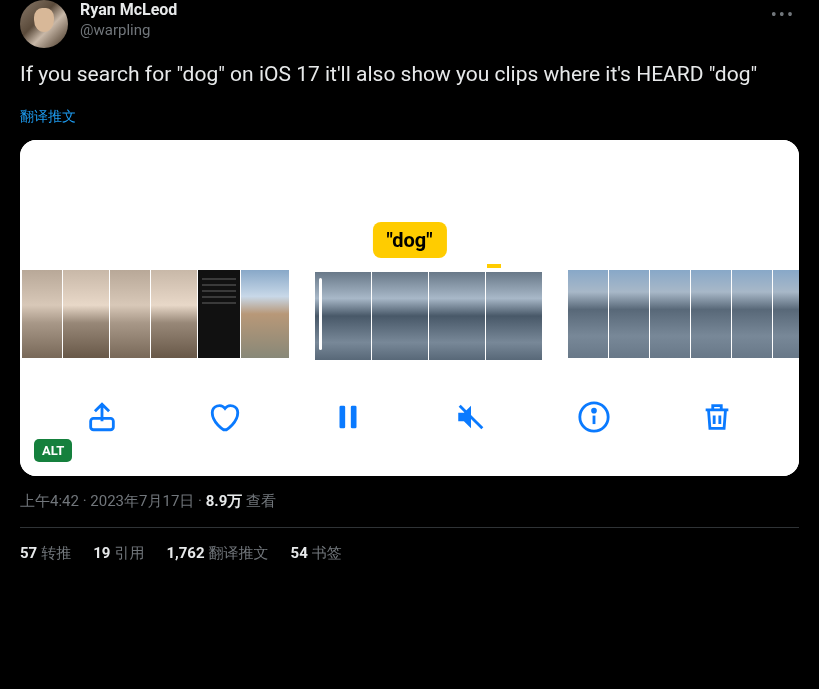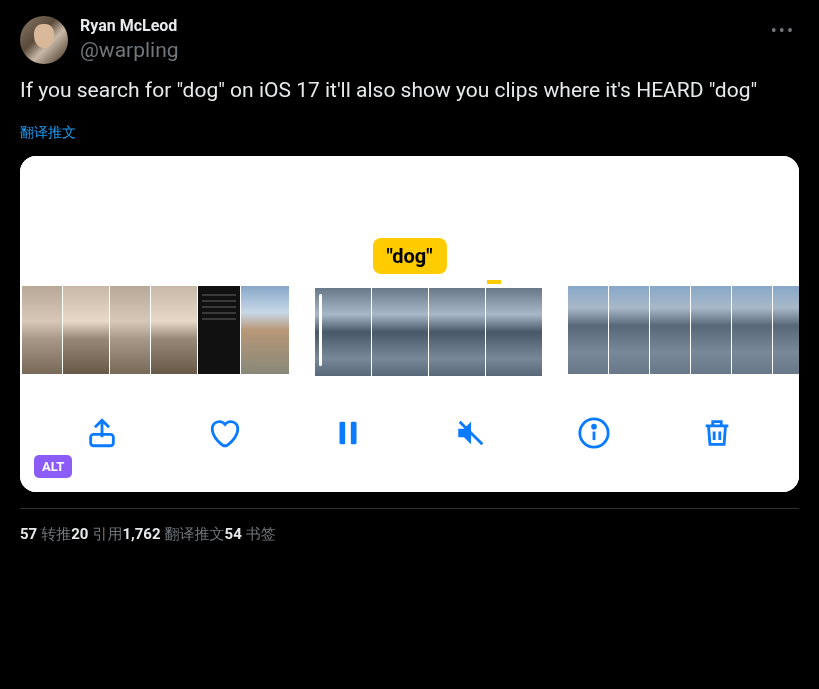--- a/index.html
+++ b/index.html
@@ -5,21 +5,21 @@
   * { box-sizing: border-box; margin: 0; padding: 0; }
   body {
     background: #000;
     font-family: -apple-system, BlinkMacSystemFont, "Segoe UI", Roboto, Helvetica, Arial, sans-serif;
     color: #e7e9ea;
     width: 819px;
     height: 689px;
     overflow: hidden;
   }
   .tweet {
-    padding: 16px 20px;
+    padding: 0 20px;
   }
   .header {
     display: flex;
     align-items: flex-start;
     gap: 12px;
     margin-bottom: 12px;
   }
   .avatar {
     width: 48px;
     height: 48px;
@@ -42,21 +42,21 @@
     display: flex;
     flex-direction: column;
     line-height: 1.3;
   }
   .display-name {
     font-weight: 700;
     font-size: 16px;
     color: #e7e9ea;
   }
   .handle {
-    font-size: 21px;
+    font-size: 15px;
     color: #71767b;
   }
   .more-btn {
     color: #71767b;
     font-size: 18px;
     cursor: pointer;
     padding: 4px;
     letter-spacing: 2px;
   }
   .content {
@@ -161,41 +161,42 @@
     align-items: center;
     justify-content: center;
     width: 50px;
     height: 50px;
   }
   .tool-btn svg { width: 34px; height: 34px; }
   .alt-badge {
     position: absolute;
     left: 14px;
     bottom: 14px;
-    background: #8b5cf6;
+    background: #15803d;
     color: #fff;
     font-size: 13px;
     font-weight: 700;
     padding: 4px 8px;
     border-radius: 5px;
     margin-top: 36px;
   }
   .meta-line {
     margin-top: 16px;
     font-size: 15px;
     color: #71767b;
   }
   .views-count { color: #e7e9ea; font-weight: 700; }
   .divider {
     height: 1px;
     background: #2f3336;
     margin-top: 16px;
   }
   .stats {
     display: flex;
+    gap: 22px;
     padding-top: 16px;
     font-size: 15px;
     color: #71767b;
   }
   .stat-count { color: #e7e9ea; font-weight: 700; margin-right: 4px; }
 </style>
 </head>
 <body>
 
 <div class="tweet">
@@ -280,29 +281,32 @@
       <div class="tool-btn">
         <svg viewBox="0 0 24 24" fill="none" stroke="currentColor" stroke-width="2">
             <path d="M4 7h16M9 7V4h6v3M6 7l1 13h10l1-13M10 11v6M14 11v6"></path>
           </svg>
       </div>
     </div>
 
     <div class="alt-badge">ALT</div>
   </div>
 
+  <div class="meta-line">
+    <span>上午4:42</span><span> · </span><span>2023年7月17日</span><span> · </span><span class="views-count">8.9万</span><span> 查看</span>
+  </div>
 
   <div class="divider"></div>
 
   <div class="stats">
     <div>
       <span class="stat-count">57</span><span>转推</span>
     </div>
     <div>
-      <span class="stat-count">20</span><span>引用</span>
+      <span class="stat-count">19</span><span>引用</span>
     </div>
     <div>
       <span class="stat-count">1,762</span><span>翻译推文</span>
     </div>
     <div>
       <span class="stat-count">54</span><span>书签</span>
     </div>
   </div>
 
 </div>

